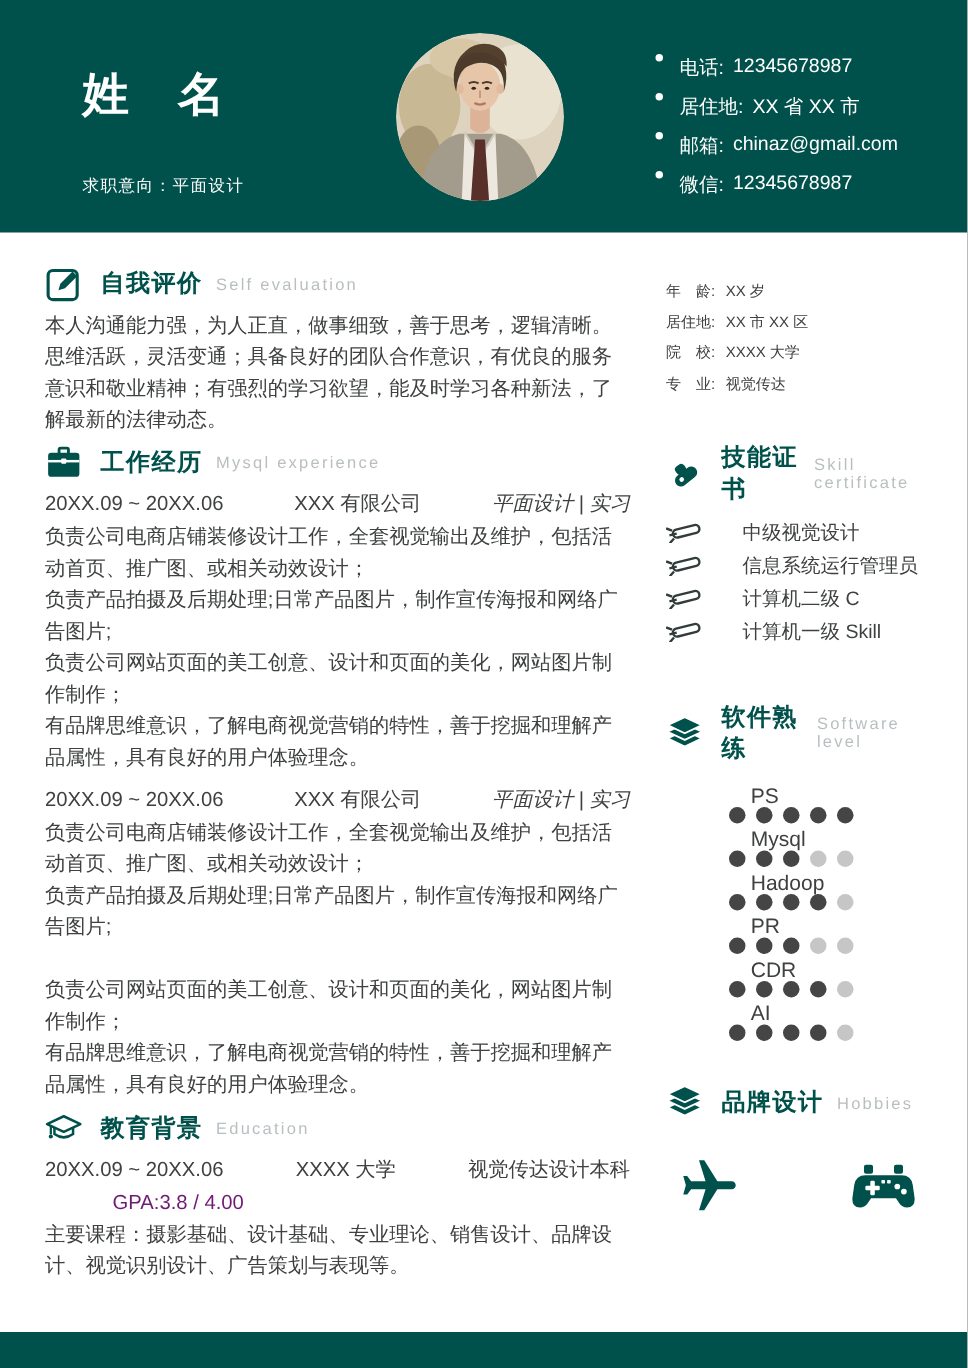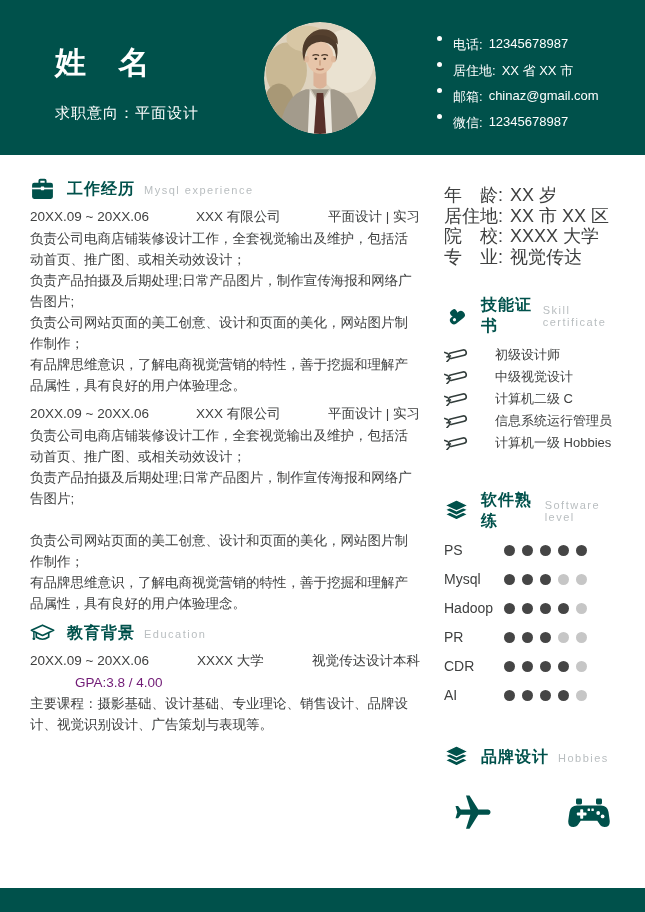--- a/index.html
+++ b/index.html
@@ -3,21 +3,21 @@
 <meta charset="utf-8">
 <style>
   * { box-sizing: border-box; margin: 0; padding: 0; }
   html,body { background:#888; }
   body { font-family:"Liberation Sans","DejaVu Sans",sans-serif; }
   .page { position:relative; width:645px; height:912px; margin:0 auto; background:#fff; overflow:hidden; }
 
   
   .header { position:relative; height:155px; background:#00514b; color:#fff; }
   .name { position:absolute; left:55px; top:42px; font-size:31px; font-weight:bold; letter-spacing:12px;text-align:right; }
-  .job-intent { position:absolute; left:55px; top:104px; font-size:15px; letter-spacing:1px; }
+  .job-intent { position:absolute; left:55px; top:116px; font-size:11px; letter-spacing:1px; }
   .photo { position:absolute; left:264px; top:22px; width:112px; height:112px; border-radius:50%; overflow:hidden; }
   .photo svg { display:block; width:112px; height:112px; }
   .contacts { position:absolute; left:437px; top:36px; list-style:none; font-size:13px; }
   .contacts li { display:flex; align-items:flex-start; height:26px; }
   .bullet { width:5px; height:5px; border-radius:50%; background:#fff; margin-right:11px; flex:none; }
   .contacts .c-label { margin-right:6px; }
 
   
   .cols { display:flex; padding:22px 28px 0 30px; }
   .left-col { width:390px; margin-right:24px; flex:none; }
@@ -29,38 +29,38 @@
   .sec-title { font-size:16px; font-weight:bold; color:#00514b; letter-spacing:1px; }
   .sec-sub { font-size:11px; color:#b9bec0; margin-left:9px; letter-spacing:1.5px; }
 
   .body-text, .para { font-size:13.5px; color:#3f4040; line-height:21px; }
   .para-gap { margin-top:21px; }
 
   .work-entry { margin-bottom:7px; }
   .entry-head { display:flex; justify-content:space-between; font-size:13.5px; color:#3f4040; line-height:22px; }
   .entry-head .e-period { flex:none; }
   .entry-head .e-company { flex:none; }
-  .entry-head .e-role { flex:none; }
+  .entry-head .e-role { flex:none;font-style:italic; }
   .sec-self { margin-bottom:6px; }
   .sec-work { margin-bottom:2px; }
   .sec-edu { margin-top:4px; }
   .edu-gpa { font-size:13.5px; color:#701a75; line-height:21px;margin-left:45px; }
 
   
   .info-list { margin-top:8px; }
-  .info-row { display:flex; font-size:18px; color:#3f4040; line-height:20.5px;align-items:flex-end; }
+  .info-row { display:flex; font-size:10px; color:#3f4040; line-height:20.5px;align-items:flex-end; }
   .info-label { flex:none; margin-right:7px; white-space:pre; }
   .sec-cert { margin-top:28px; }
   .cert-list { margin-top:10px; }
   .cert-row { display:flex; align-items:center; margin-bottom:7px; height:15px; }
   .cert-icon { width:27px; flex:none; margin-right:24px; display:flex; align-items:center; }
   .cert-text { font-size:13px; color:#3f4040; }
   .sec-soft { margin-top:40px; }
   .soft-list { margin-top:12px; }
-  .soft-row { display:flex; align-items:center; margin-bottom:17px; height:12px; }
+  .soft-row { display:flex; align-items:center; margin-bottom:17px; height:12px;flex-direction:column; }
   .soft-label { width:60px; flex:none; font-size:14px; color:#3f4040; }
   .dots { display:flex; }
   .dot { width:11px; height:11px; border-radius:50%; background:#c6c6c6; margin-right:7px; }
   .dot.filled { background:#454545; }
   .sec-hobby { margin-top:44px; }
   .hobby-icons { display:flex; margin-top:22px; padding-left:8px; }
   .hobby { width:42px; height:42px; }
   .hobby + .hobby { margin-left:74px; }
   .hobby svg { display:block; width:42px; height:42px; }
 
@@ -129,20 +129,33 @@
           <span class="c-label">微信:</span>
           <span>12345678987</span>
         </li>
     </ul>
   </div>
 
   <div class="cols">
 
     <div class="left-col">
 
+      <div class="section sec-self">
+        <div class="sec-head">
+          <span class="sec-icon">
+            <svg width="25" height="25" viewBox="0 0 24 24">
+              <rect x="2" y="3.2" width="18.6" height="18.6" rx="3" fill="none" stroke="#00514b" stroke-width="2"></rect>
+              <path d="M8.6,15.8 L9.8,11.6 L17.6,3.8 L20.6,6.8 L12.8,14.6 L8.6,15.8 Z" fill="#00514b"></path>
+            </svg>
+          </span>
+          <span class="sec-title">自我评价</span>
+          <span class="sec-sub">Self evaluation</span>
+        </div>
+        <p class="body-text">本人沟通能力强，为人正直，做事细致，善于思考，逻辑清晰。思维活跃，灵活变通；具备良好的团队合作意识，有优良的服务意识和敬业精神；有强烈的学习欲望，能及时学习各种新法，了解最新的法律动态。</p>
+      </div>
 
       <div class="section sec-work">
         <div class="sec-head">
           <span class="sec-icon">
             <svg width="25" height="25" viewBox="0 0 24 24">
               <path d="M9,6 V3.6 q0,-1 1,-1 h4 q1,0 1,1 V6" fill="none" stroke="#00514b" stroke-width="1.8"></path>
               <rect x="2" y="5.6" width="20" height="15.4" rx="2" fill="#00514b"></rect>
               <rect x="2" y="10.2" width="20" height="1.6" fill="#fff"></rect>
               <rect x="10.4" y="9.2" width="3.2" height="3.4" rx="0.6" fill="#fff"></rect>
             </svg>
@@ -239,32 +252,32 @@
         <div class="cert-list">
           <div class="cert-row">
             <span class="cert-icon">
                 <svg width="26" height="15" viewBox="0 0 26 15">
                   <g transform="rotate(-14 13 7.5)" fill="none" stroke="#323d3b" stroke-width="1.6">
                     <rect x="4.5" y="4.6" width="18" height="5.4" rx="2.7"></rect>
                     <path d="M4.5,4.6 L1,2.2 M4.5,10 L1,12.4 M2,7.3 L7,7.3"></path>
                   </g>
                 </svg>
               </span>
-            <span class="cert-text">初级设计师</span>
+            <span class="cert-text">中级视觉设计</span>
           </div>
           <div class="cert-row">
             <span class="cert-icon">
                 <svg width="26" height="15" viewBox="0 0 26 15">
                   <g transform="rotate(-14 13 7.5)" fill="none" stroke="#323d3b" stroke-width="1.6">
                     <rect x="4.5" y="4.6" width="18" height="5.4" rx="2.7"></rect>
                     <path d="M4.5,4.6 L1,2.2 M4.5,10 L1,12.4 M2,7.3 L7,7.3"></path>
                   </g>
                 </svg>
               </span>
-            <span class="cert-text">中级视觉设计</span>
+            <span class="cert-text">信息系统运行管理员</span>
           </div>
           <div class="cert-row">
             <span class="cert-icon">
                 <svg width="26" height="15" viewBox="0 0 26 15">
                   <g transform="rotate(-14 13 7.5)" fill="none" stroke="#323d3b" stroke-width="1.6">
                     <rect x="4.5" y="4.6" width="18" height="5.4" rx="2.7"></rect>
                     <path d="M4.5,4.6 L1,2.2 M4.5,10 L1,12.4 M2,7.3 L7,7.3"></path>
                   </g>
                 </svg>
               </span>
@@ -272,32 +285,21 @@
           </div>
           <div class="cert-row">
             <span class="cert-icon">
                 <svg width="26" height="15" viewBox="0 0 26 15">
                   <g transform="rotate(-14 13 7.5)" fill="none" stroke="#323d3b" stroke-width="1.6">
                     <rect x="4.5" y="4.6" width="18" height="5.4" rx="2.7"></rect>
                     <path d="M4.5,4.6 L1,2.2 M4.5,10 L1,12.4 M2,7.3 L7,7.3"></path>
                   </g>
                 </svg>
               </span>
-            <span class="cert-text">信息系统运行管理员</span>
-          </div>
-          <div class="cert-row">
-            <span class="cert-icon">
-                <svg width="26" height="15" viewBox="0 0 26 15">
-                  <g transform="rotate(-14 13 7.5)" fill="none" stroke="#323d3b" stroke-width="1.6">
-                    <rect x="4.5" y="4.6" width="18" height="5.4" rx="2.7"></rect>
-                    <path d="M4.5,4.6 L1,2.2 M4.5,10 L1,12.4 M2,7.3 L7,7.3"></path>
-                  </g>
-                </svg>
-              </span>
-            <span class="cert-text">计算机一级 Hobbies</span>
+            <span class="cert-text">计算机一级 Skill</span>
           </div>
         </div>
       </div>
 
       <div class="section sec-soft">
         <div class="sec-head">
           <span class="sec-icon">
             <svg width="25" height="25" viewBox="0 0 24 24">
               <g stroke="#fff" stroke-width="1.2">
                 <polygon points="12,9.5 23,14.7 12,19.9 1,14.7" fill="#00514b"></polygon>

